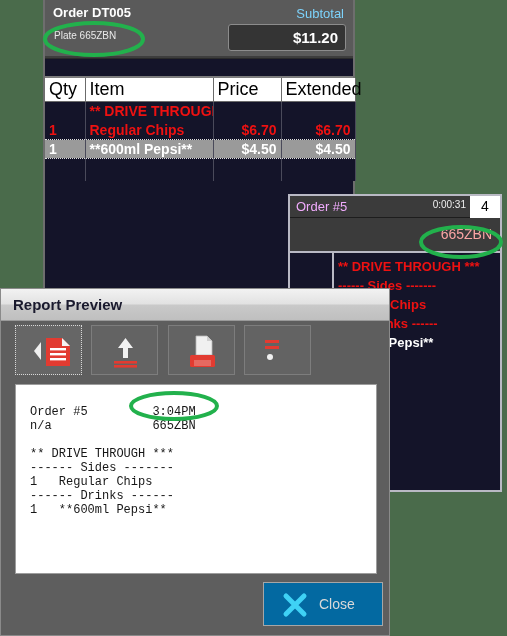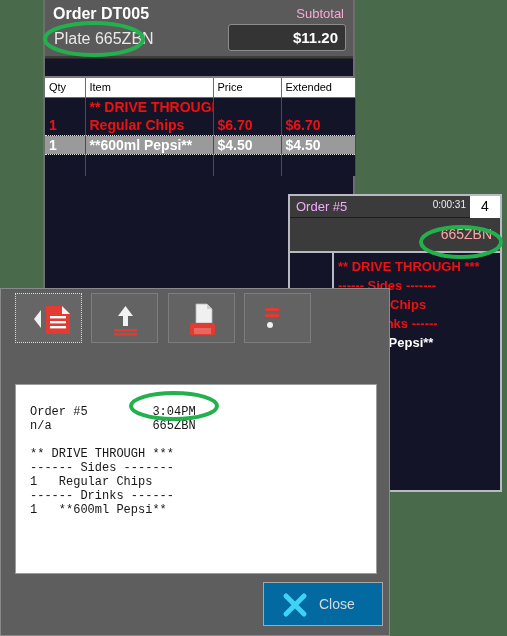--- a/index.html
+++ b/index.html
@@ -18,61 +18,61 @@
     border-left: 2px solid #6e6e6e;
     border-right: 2px solid #6e6e6e;
     border-bottom: 2px solid #6e6e6e;
   }
   #pos-header {
     position: relative; height: 58px; background: #5a5a5a;
     border-bottom: 2px solid #3d3d3d;
   }
   #pos-order-title {
     position: absolute; left: 8px; top: 5px;
-    font-size: 16px; font-weight: bold; color: #ffffff;
+    font-size: 13px; font-weight: bold; color: #ffffff;
   }
   #pos-subtotal-label {
     position: absolute; right: 9px; top: 6px;
-    font-size: 13px; color: #f9a8d4;
+    font-size: 13px; color: #7dd3fc;
   }
   #pos-plate {
     position: absolute; left: 9px; top: 30px;
-    font-size: 16px; color: #e9e9e9;
+    font-size: 10px; color: #e9e9e9;
   }
   #pos-subtotal-box {
     position: absolute; right: 7px; top: 24px; width: 118px; height: 27px;
     background: #343434; border: 1px solid #8c8c8c; border-radius: 3px;
     text-align: right; padding: 4px 7px 0 0;
     font-size: 15px; font-weight: bold; color: #ffffff;
   }
   #pos-gap {
     height: 20px; background: #141429;
     border-bottom: 2px solid #7d7d7d;
     border-top: 1px solid #2a2a2a;
   }
   #pos-table { width: 100%; border-collapse: collapse; table-layout: fixed; }
   #pos-table th {
     background: #ffffff; color: #000000;
-    font-size: 11px; font-weight: normal; text-align: left;
+    font-size: 18px; font-weight: normal; text-align: left;
     padding: 1px 4px; height: 19px;
     border-right: 1px solid #6b6b6b;
     border-bottom: 1px solid #6b6b6b;
   }
   #pos-table td {
     font-size: 14px; font-weight: bold;
     padding: 1px 4px; height: 19px;
     border-right: 1px solid #4a4a5a;
     color: #ee1111; background: #141429;
     white-space: nowrap; overflow: hidden;
   }
   #pos-table tr.row-selected td {
     background: #9a9a9a; color: #ffffff;
     border-top: 1px dotted #dddddd; border-bottom: 1px dotted #dddddd;
   }
-  #pos-table td.num, #pos-table th.num { }
+  #pos-table td.num, #pos-table th.num { text-align: right; }
   #pos-table td.qty { text-align: left; }
   #pos-table tr.row-empty td { height: 22px; }
   .col-qty  { width: 40px; }
   .col-item { width: 128px; }
   .col-pri  { width: 68px; }
   .col-ext  { width: 74px; }
 
   
   #kds-panel {
     position: absolute; left: 288px; top: 194px; width: 214px; height: 298px;
@@ -249,20 +249,23 @@
       </div>
       <div class="kds-line white">
         <span class="kq">1</span>
         <span class="kt">**600ml Pepsi**</span>
       </div>
     </div>
   </div>
 </div>
 
 <div id="report-window">
+  <div id="report-titlebar">
+    <div id="report-title">Report Preview</div>
+  </div>
 
   <div id="report-toolbar">
     <div class="tool-btn selected">
       <svg class="tool-ico" viewBox="0 0 67 50">
         <path d="M25 16 L18 25 L25 34 Z" fill="#f0f0f0"></path>
         <path d="M30 12 h16 l8 8 v20 h-24 z" fill="#e23b31"></path>
         <path d="M46 12 l8 8 h-8 z" fill="#f3f3f3"></path>
         <rect x="34" y="22" width="16" height="2.4" fill="#ffffff"></rect>
         <rect x="34" y="27" width="16" height="2.4" fill="#ffffff"></rect>
         <rect x="34" y="32" width="16" height="2.4" fill="#ffffff"></rect>

